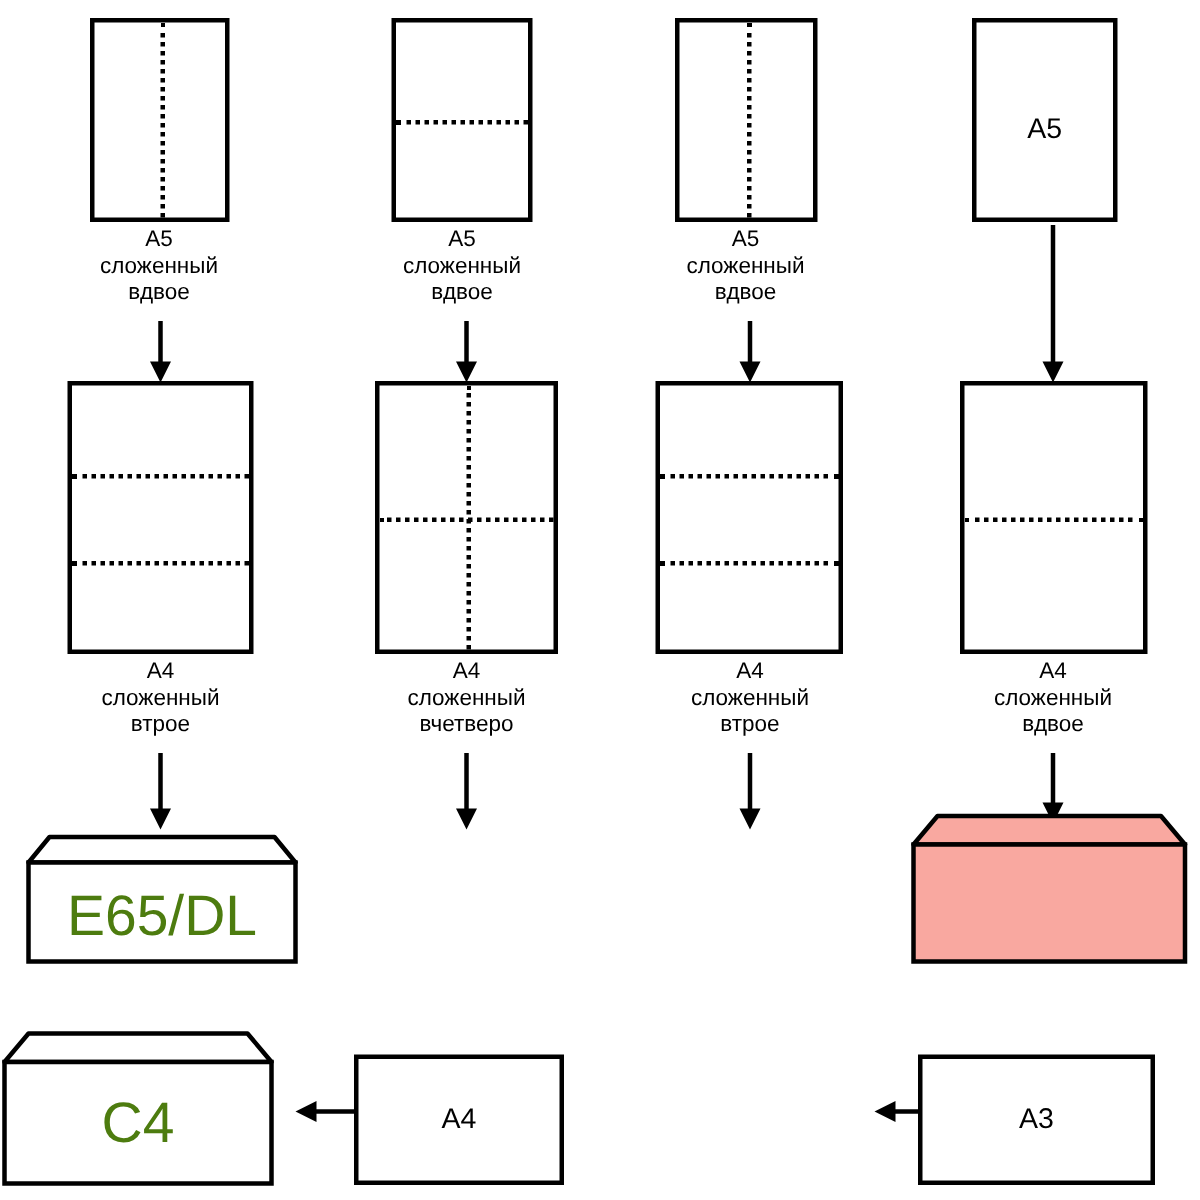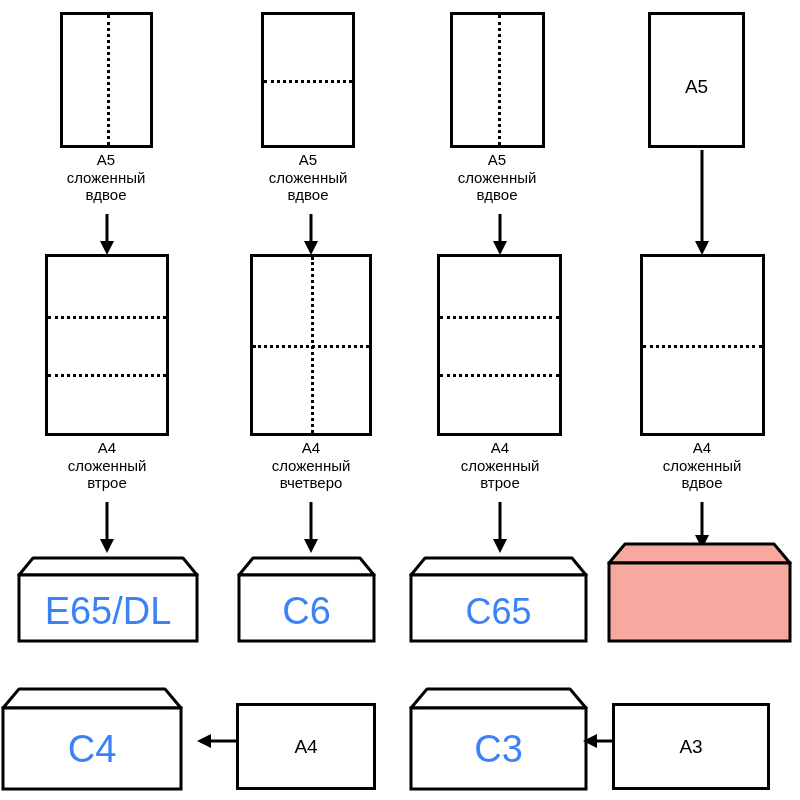--- a/index.html
+++ b/index.html
@@ -68,21 +68,21 @@
   .envelope {
     position: absolute;
   }
   .envelope svg { display: block; overflow: visible; }
   .env-text {
     position: absolute;
     left: 0;
     right: 0;
     text-align: center;
     font-size: 38px;
-    color: #3b82f6;
+    color: #4d7c0f;
     letter-spacing: 0px;
   }
   .env-text.small { font-size: 36px; }
 </style>
 </head>
 <body>
 
 <div id="page">
 
   <div class="sheet" style="left:60px; top:12px; width:93px; height:136px;">
@@ -194,35 +194,21 @@
   </div>
 
   <div class="envelope" style="left:16px; top:553px; width:184px; height:90px;">
     <svg width="184" height="90" viewBox="0 0 184 90">
       <polygon points="3,22 17,5 167,5 181,22" fill="#ffffff" stroke="#000000" stroke-width="3" stroke-linejoin="round"></polygon>
       <rect x="3" y="22" width="178" height="66" fill="#ffffff" stroke="#000000" stroke-width="3"></rect>
     </svg>
     <div class="env-text" style="top:37px;">E65/DL</div>
   </div>
 
-  <div class="envelope" style="left:236px; top:553px; width:141px; height:90px;">
-    <svg width="141" height="90" viewBox="0 0 141 90">
-      <polygon points="3,22 17,5 124,5 138,22" fill="#ffffff" stroke="#000000" stroke-width="3" stroke-linejoin="round"></polygon>
-      <rect x="3" y="22" width="135" height="66" fill="#ffffff" stroke="#000000" stroke-width="3"></rect>
-    </svg>
-    <div class="env-text" style="top:37px;">C6</div>
-  </div>
-
-  <div class="envelope" style="left:408px; top:553px; width:181px; height:90px;">
-    <svg width="181" height="90" viewBox="0 0 181 90">
-      <polygon points="3,22 17,5 164,5 178,22" fill="#ffffff" stroke="#000000" stroke-width="3" stroke-linejoin="round"></polygon>
-      <rect x="3" y="22" width="175" height="66" fill="#ffffff" stroke="#000000" stroke-width="3"></rect>
-    </svg>
-    <div class="env-text small" style="top:38px;">C65</div>
-  </div>
+
 
   <div class="envelope" style="left:606px; top:540px; width:187px; height:104px;">
     <svg width="187" height="104" viewBox="0 0 187 104">
       <polygon points="3,23 19,4 168,4 184,23" fill="#f9a8a0" stroke="#000000" stroke-width="3" stroke-linejoin="round"></polygon>
       <rect x="3" y="23" width="181" height="78" fill="#f9a8a0" stroke="#000000" stroke-width="3"></rect>
     </svg>
   </div>
 
   <div class="envelope" style="left:0; top:684px; width:184px; height:108px;">
     <svg width="184" height="108" viewBox="0 0 184 108">
@@ -236,27 +222,20 @@
     <svg width="48" height="22" viewBox="0 0 48 22">
       <line x1="48" y1="11" x2="12" y2="11" stroke="#000" stroke-width="3"></line>
       <polygon points="1,11 15,4 15,18" fill="#000"></polygon>
     </svg>
   </div>
 
   <div class="sheet" style="left:236px; top:703px; width:140px; height:87px;">
     <div class="sheet-label" style="top:31px;">A4</div>
   </div>
 
-  <div class="envelope" style="left:408px; top:684px; width:181px; height:108px;">
-    <svg width="181" height="108" viewBox="0 0 181 108">
-      <polygon points="3,24 19,5 162,5 178,24" fill="#ffffff" stroke="#000000" stroke-width="3" stroke-linejoin="round"></polygon>
-      <rect x="3" y="24" width="175" height="81" fill="#ffffff" stroke="#000000" stroke-width="3"></rect>
-    </svg>
-    <div class="env-text" style="top:44px;">C3</div>
-  </div>
 
   <div class="arrow-left" style="left:582px; top:730px; width:48px;">
     <svg width="48" height="22" viewBox="0 0 48 22">
       <line x1="48" y1="11" x2="12" y2="11" stroke="#000" stroke-width="3"></line>
       <polygon points="1,11 15,4 15,18" fill="#000"></polygon>
     </svg>
   </div>
 
   <div class="sheet" style="left:612px; top:703px; width:158px; height:87px;padding-left:36px;">
     <div class="sheet-label" style="top:31px;">A3</div>

